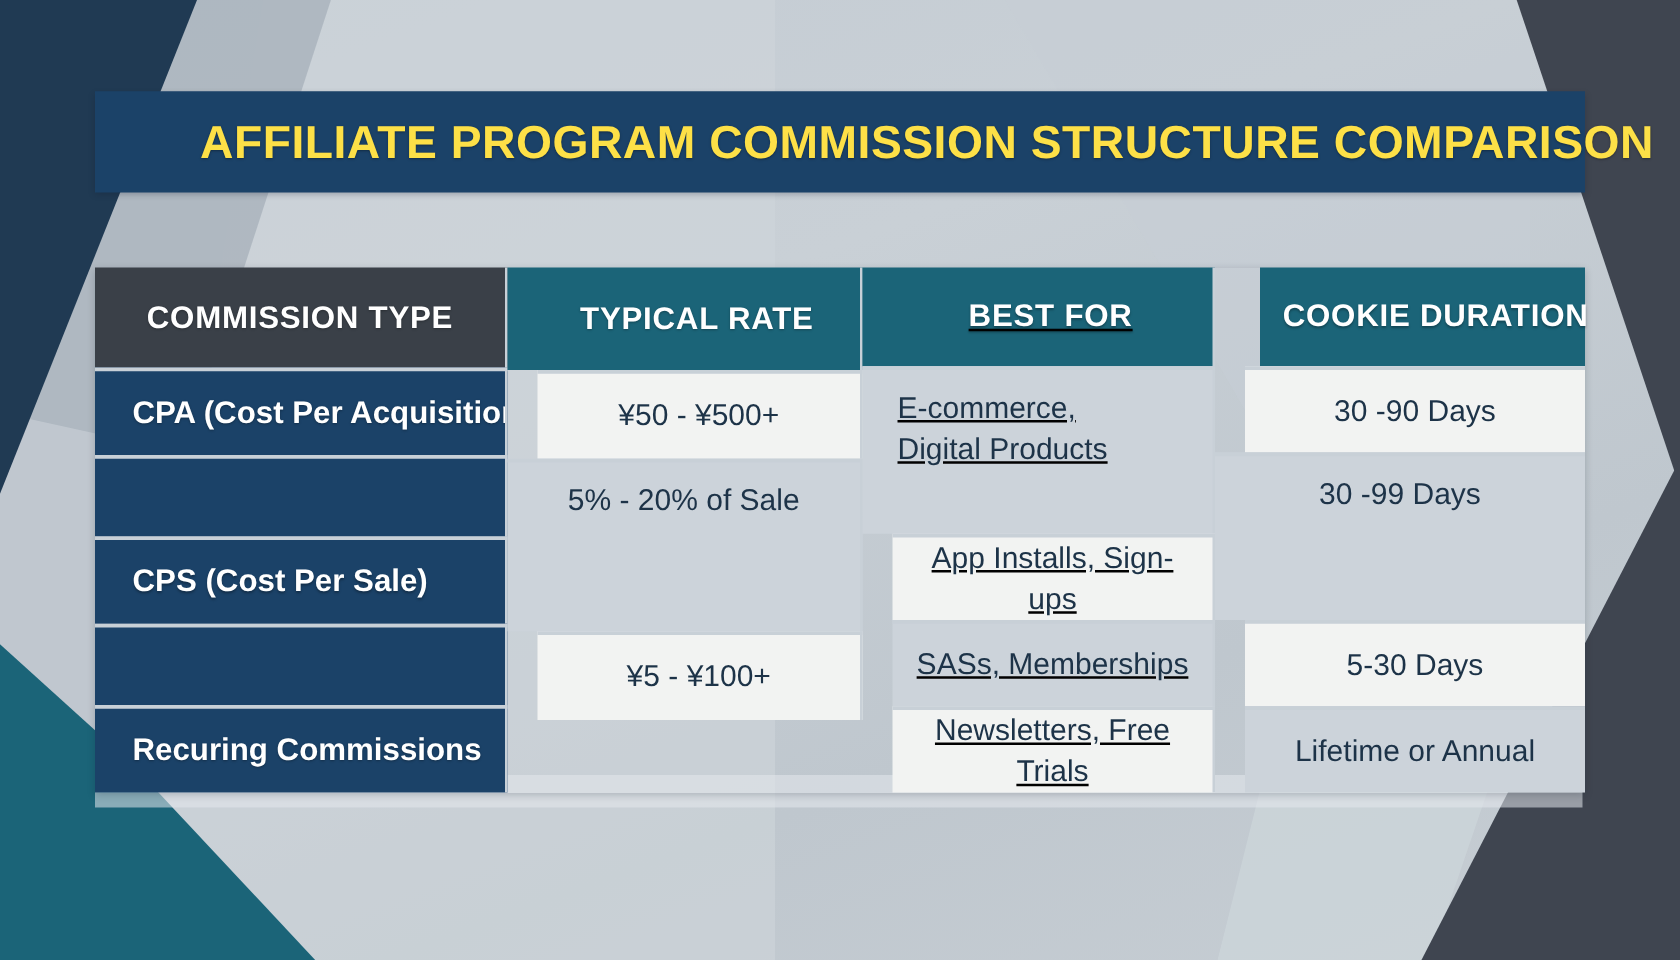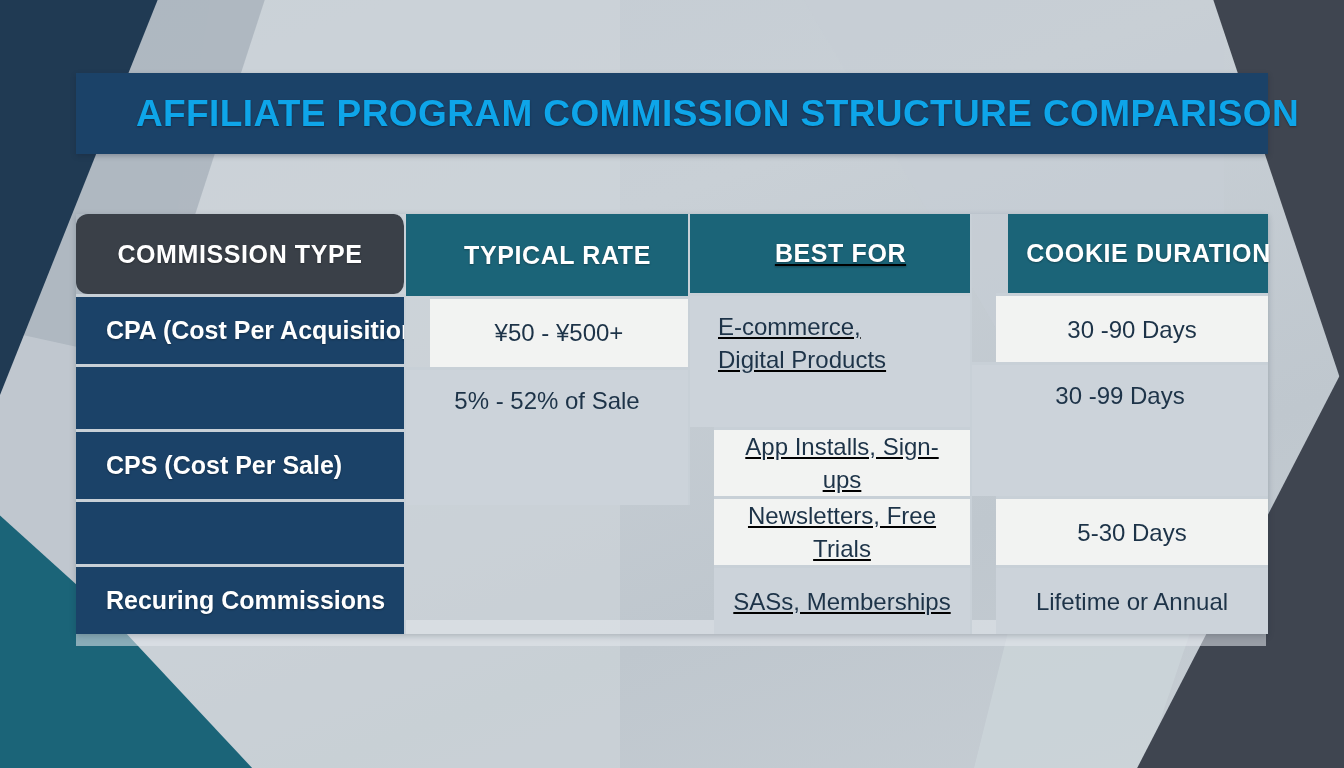--- a/index.html
+++ b/index.html
@@ -108,25 +108,25 @@
     left: 76px;
     top: 73px;
     width: 1192px;
     height: 81px;
     background: #1b4268;
     display: flex;
     align-items: center;
     box-shadow: 0 2px 5px rgba(20,30,45,0.28);
   }
   .title-text {
-    color: #0ea5e9;
+    color: #fde047;
     font-size: 37px;
     font-weight: bold;
     letter-spacing: 0.4px;
-    padding-left: 60px;
+    padding-left: 84px;
     text-shadow: 0 1px 2px rgba(0,0,0,0.35);
     white-space: nowrap;
   }
 
   
   .table-wrap {
     position: absolute;
     left: 76px;
     top: 214px;
     width: 1192px;
@@ -151,21 +151,21 @@
     justify-content: center;
     color: #ffffff;
     font-size: 25px;
     font-weight: bold;
     letter-spacing: 0.6px;
     text-shadow: 0 1px 2px rgba(0,0,0,0.30);
     box-sizing: border-box;
     border-right: 2px solid #c8d0d7;
     white-space: nowrap;
   }
-  .hcell.dark { background: #3a4048; border-radius: 12px; }
+  .hcell.dark { background: #3a4048; }
   .hcell.teal { background: #1b6478; padding-left: 21px; }
   .hcell.last { border-right: none; margin-left: 36px; }
 
   
   .tcell {
     background: #1b4268;
     color: #ffffff;
     font-size: 25px;
     font-weight: 600;
     display: flex;
@@ -240,32 +240,33 @@
       <div class="tcell h68">CPA (Cost Per Acquisition</div>
       <div class="tcell h67"></div>
       <div class="tcell h68">CPS (Cost Per Sale)</div>
       <div class="tcell h67"></div>
       <div class="tcell h68">Recuring Commissions</div>
     </div>
 
     <div class="col col-rate">
       <div class="hcell teal">TYPICAL RATE</div>
       <div class="dcell h68 lightrow">¥50 - ¥500+</div>
-      <div class="dcell h138 darkrow topalign">5% - 52% of Sale</div>
+      <div class="dcell h138 darkrow topalign">5% - 20% of Sale</div>
+      <div class="dcell h68 lightrow">¥5 - ¥100+</div>
     </div>
 
     <div class="col col-best">
       <div class="hcell teal">BEST FOR</div>
       <div class="dcell h138 darkrow topalign leftalign">
           <span class="multiline">E-commerce,
 Digital Products</span>
         </div>
       <div class="dcell h68 lightrow">App Installs, Sign-ups</div>
+      <div class="dcell h68 darkrow">SASs, Memberships</div>
       <div class="dcell h68 lightrow">Newsletters, Free Trials</div>
-      <div class="dcell h68 darkrow">SASs, Memberships</div>
     </div>
 
     <div class="col col-cookie">
       <div class="hcell teal last">COOKIE DURATION</div>
       <div class="dcell h68 lightrow last">30 -90 Days</div>
       <div class="dcell h138 darkrow last topalign">30 -99 Days</div>
       <div class="dcell h68 lightrow last">5-30 Days</div>
       <div class="dcell h68 darkrow last">Lifetime or Annual</div>
     </div>
 

